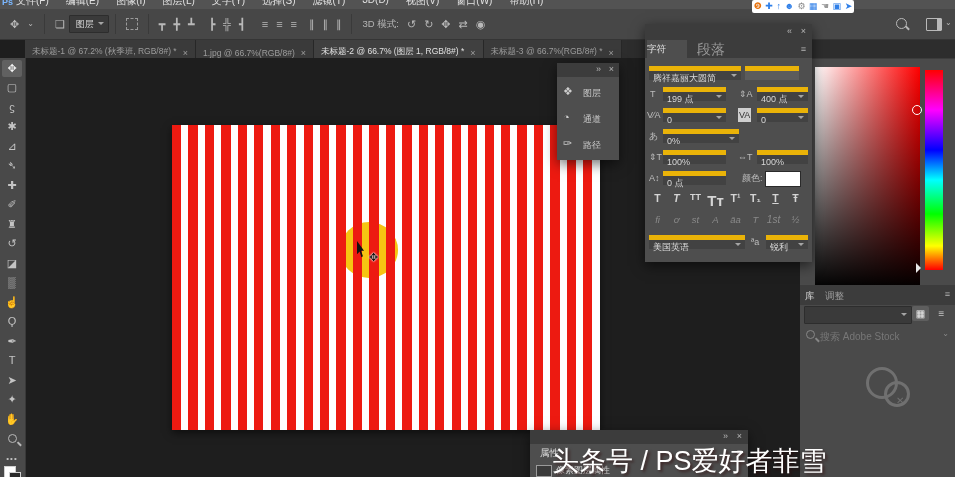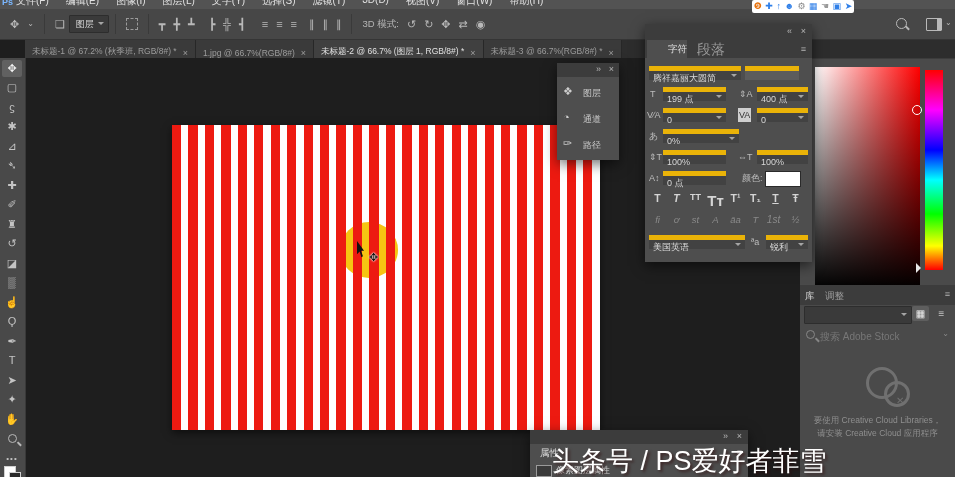--- a/index.html
+++ b/index.html
@@ -210,22 +210,20 @@
   <div class="viewbtn" style="left:112px;background:#5e5e5e;border-radius:2px;color:#eee"><span>▦</span></div>
   <div class="viewbtn" style="left:133px"><span>≡</span></div>
   <div style="position:absolute;left:4px;top:289px;width:147px;height:15px">
     <span class="mag" style="position:absolute;left:2px;top:2px;width:7px;height:7px;opacity:.55"></span>
     <span style="position:absolute;left:16px;top:2px;font-size:10px;color:#777">搜索 Adobe Stock</span>
     <span style="position:absolute;right:2px;top:1px;font-size:8px;color:#8a8a8a">⌄</span>
   </div>
   <div class="ccring" style="left:66px;top:328px;width:26px;height:26px"></div>
   <div class="ccring" style="left:84px;top:342px;width:20px;height:20px"></div>
   <span style="position:absolute;left:96px;top:356px;color:#707070;font-size:10px">✕</span>
-  <div class="libmsg" style="top:376px">要使用 Creative Cloud Libraries，</div>
-  <div class="libmsg" style="top:389px">请安装 Creative Cloud 应用程序</div>
 </div>
 
 <div class="panel" style="left:557px;top:63px;width:62px;height:97px;z-index:20">
   <div class="phead">
     <span class="pctl" style="right:18px">»</span>
     <span class="pctl" style="right:5px">×</span>
   </div>
   <div style="position:absolute;left:6px;top:22px;font-size:11px;color:#cfcfcf">❖</div>
   <div style="position:absolute;left:26px;top:24px;font-size:9px">图层</div>
   <div style="position:absolute;left:6px;top:48px;font-size:11px;color:#cfcfcf">◔</div>
@@ -233,21 +231,21 @@
   <div style="position:absolute;left:6px;top:74px;font-size:11px;color:#cfcfcf">✑</div>
   <div style="position:absolute;left:26px;top:76px;font-size:9px">路径</div>
 </div>
 
 <div class="panel" style="left:645px;top:24px;width:167px;height:238px;z-index:30">
   <div class="phead" style="height:16px">
     <span class="pctl" style="right:20px;top:2px">«</span>
     <span class="pctl" style="right:6px;top:2px">×</span>
   </div>
   <div style="position:absolute;left:0;top:16px;right:0;height:18px;background:#3c3c3c">
-    <span style="position:absolute;left:2px;top:0;width:40px;height:18px;background:#4e4e4e;text-align:right;line-height:18px;font-size:9.5px;color:#e0e0e0">字符</span>
+    <span style="position:absolute;left:2px;top:0;width:40px;height:18px;background:#4e4e4e;text-align:left;line-height:18px;font-size:9.5px;color:#e0e0e0">字符</span>
     <span style="position:absolute;left:46px;top:0;width:40px;height:18px;text-align:center;line-height:18px;font-size:14px;color:#9a9a9a">段落</span>
     <span class="pctl" style="right:6px;top:4px">≡</span>
   </div>
 
   <div class="fld chev" style="left:4px;top:42px;width:92px"><span>腾祥嘉丽大圆简</span></div>
   <div class="fld" style="left:100px;top:42px;width:54px;background:#5c5c5c"></div>
 
   <span class="icn" style="left:5px;top:63px">T</span>
   <div class="fld chev" style="left:18px;top:63px;width:63px"><span>199 点</span></div>
   <span class="icn" style="left:94px;top:63px">⇕A</span>

